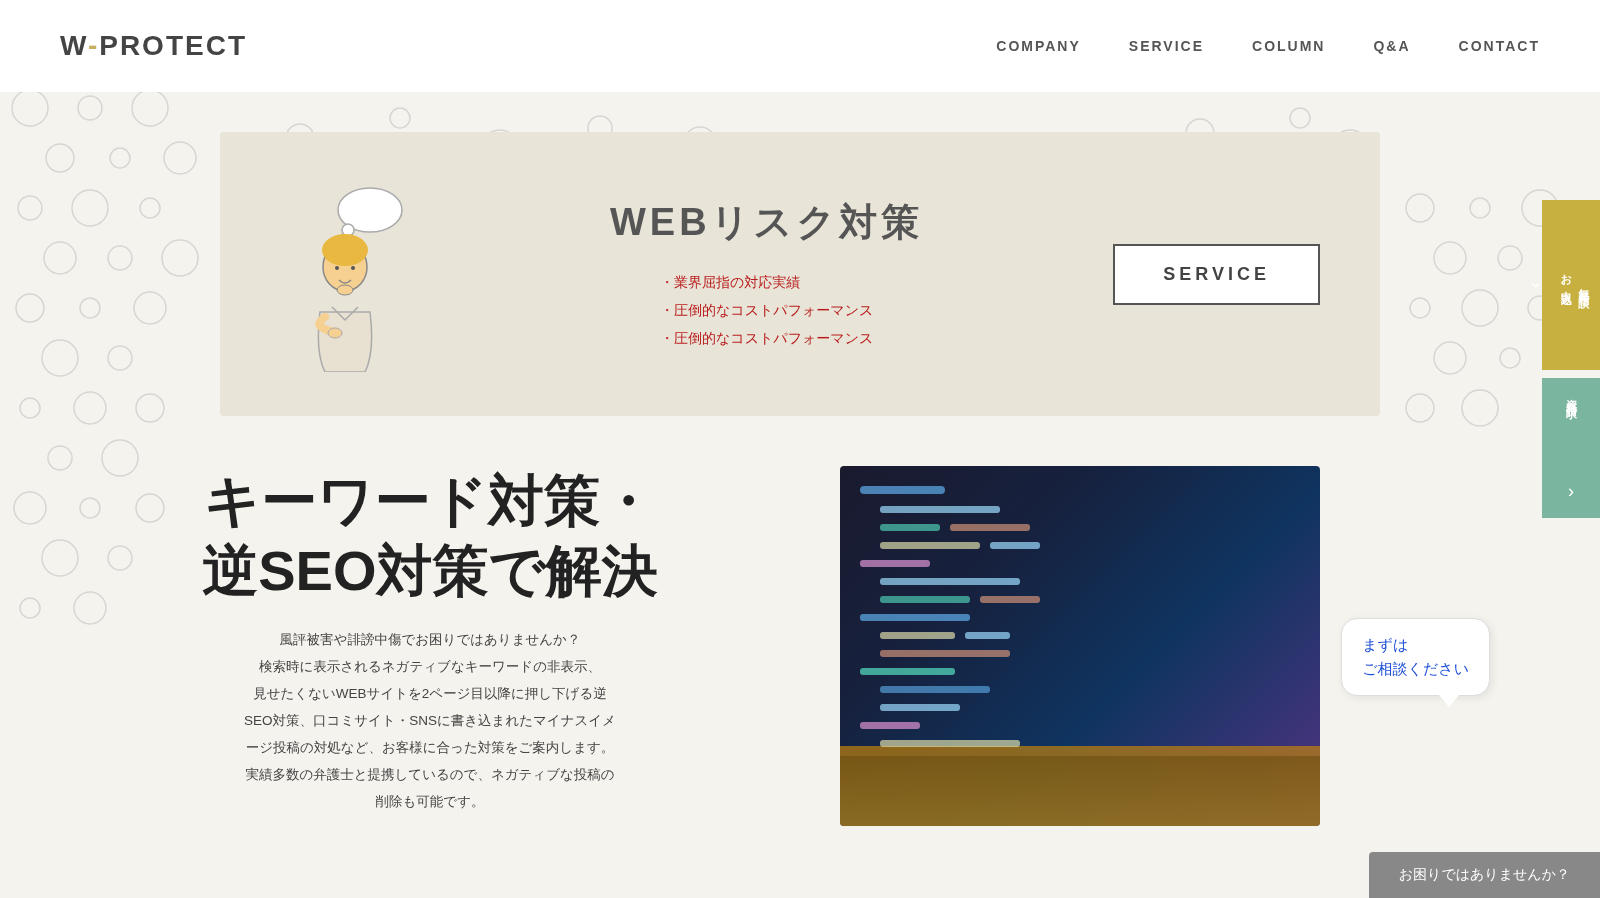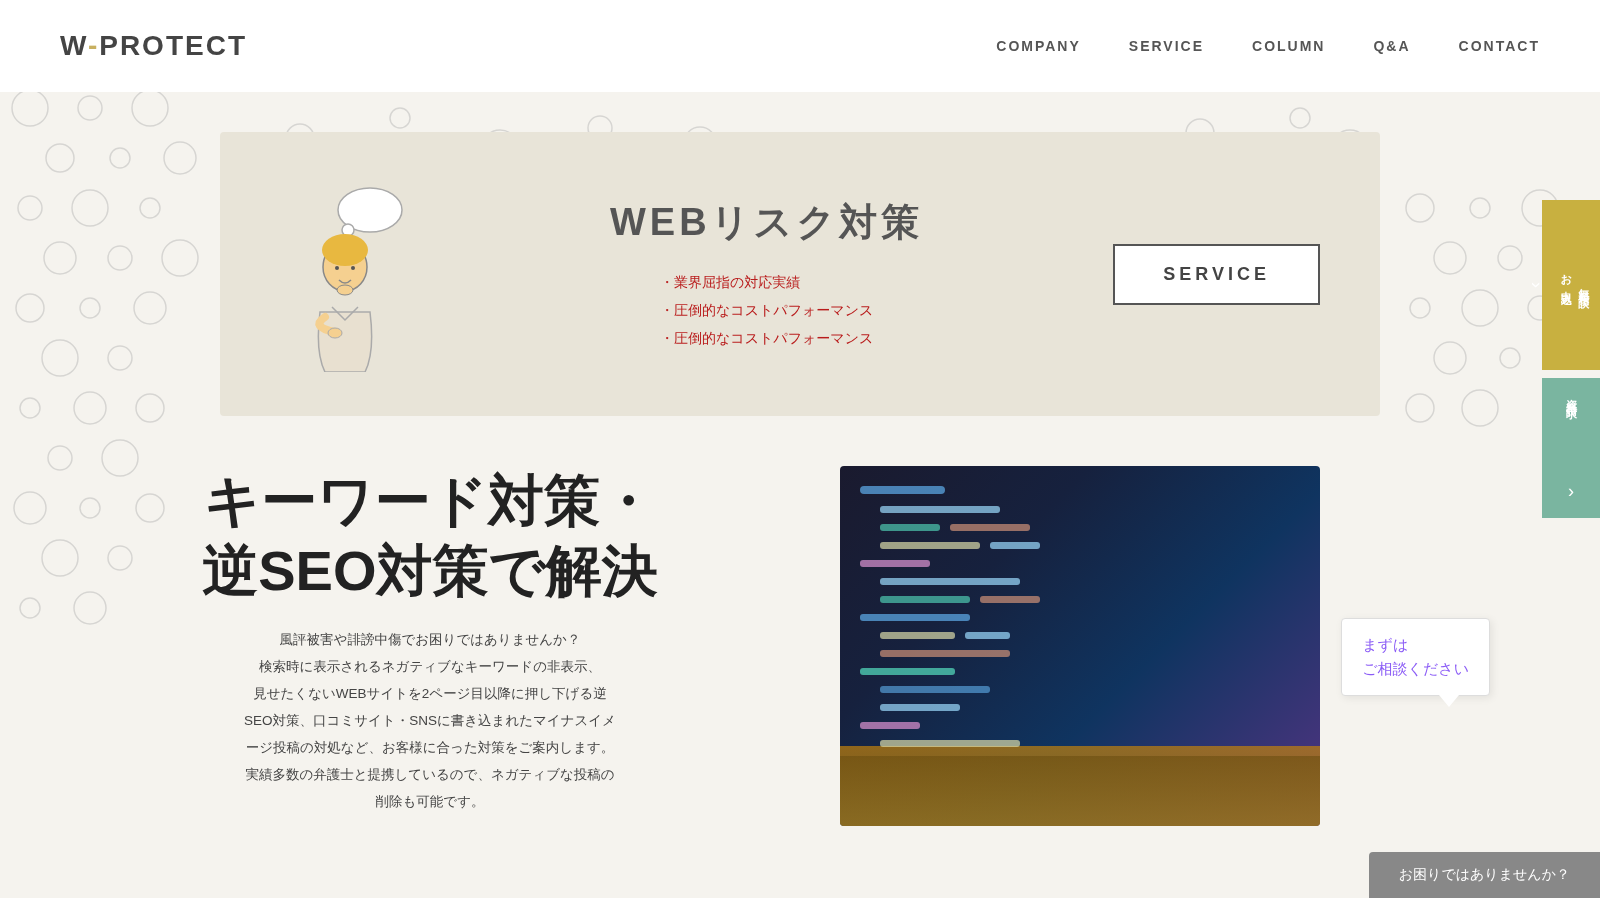--- a/index.html
+++ b/index.html
@@ -179,24 +179,24 @@
       opacity: 0.7;
     }
 
     
     .chat-bubble {
       position: absolute;
       bottom: 130px;
       right: 110px;
       background: #fff;
       border: 1.5px solid #ddd;
-      border-radius: 4px;
+      border-radius: 16px;
       padding: 14px 20px;
       font-size: 15px;
-      color: #8b5cf6;
+      color: #1d4ed8;
       line-height: 1.6;
       white-space: nowrap;
       box-shadow: 2px 2px 8px rgba(0,0,0,0.08);
     }
     .chat-bubble::after {
       content: '';
       position: absolute;
       bottom: -12px;
       right: 30px;
       border-left: 10px solid transparent;

